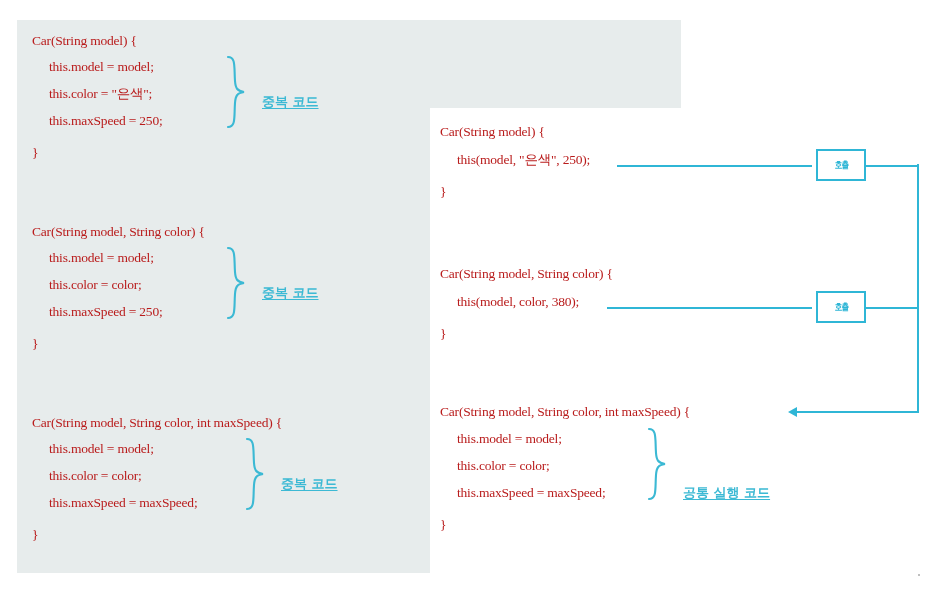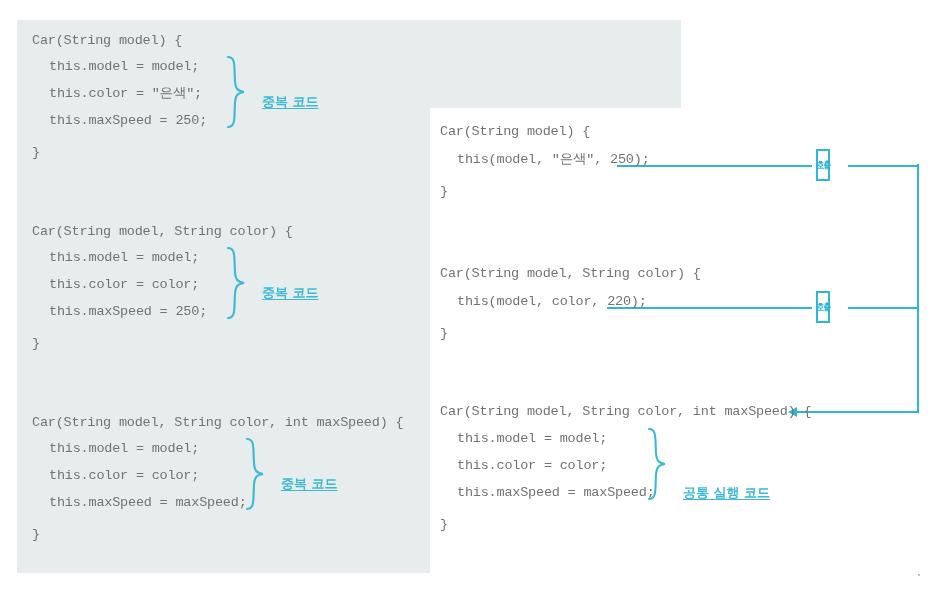--- a/index.html
+++ b/index.html
@@ -32,24 +32,24 @@
     left: 430px;
     top: 108px;
     width: 494px;
     height: 466px;
     background: #ffffff;
   }
 
   
   .code {
     position: absolute;
-    font-family: Liberation Mono, monospace;
+    font-family: Liberation Serif, serif;
     font-size: 13.5px;
     line-height: 16px;
-    color: #737373;
+    color: #b91c1c;
     white-space: pre;
     letter-spacing: -0.2px;
     text-align: right;
   }
 
   
   .brace {
     position: absolute;
     pointer-events: none;
   }
@@ -62,21 +62,21 @@
     font-weight: bold;
     color: #3cb9d4;
     text-decoration: underline;
     text-underline-offset: 2px;
     white-space: nowrap;
   }
 
   
   .call-box {
     position: absolute;
-    width: 14px;
+    width: 50px;
     height: 32px;
     border: 2.2px solid #2fb6d6;
     background: #ffffff;
     box-sizing: border-box;
     display: flex;
     align-items: center;
     justify-content: center;
   }
   .call-box span {
     font-family: "DejaVu Sans", sans-serif;
@@ -169,21 +169,21 @@
 
   <div class="code" style="left:440px; top:124px;">Car(String model) {</div>
   <div class="code" style="left:457px; top:152px;">this(model, "은색", 250);</div>
   <div class="code" style="left:440px; top:184px;">}</div>
 
   <div class="call-box" style="left:816px; top:149px;">
     <span>호출</span>
   </div>
 
   <div class="code" style="left:440px; top:266px;">Car(String model, String color) {</div>
-  <div class="code" style="left:457px; top:294px;">this(model, color, 220);</div>
+  <div class="code" style="left:457px; top:294px;">this(model, color, 380);</div>
   <div class="code" style="left:440px; top:326px;">}</div>
 
   <div class="call-box" style="left:816px; top:291px;">
     <span>호출</span>
   </div>
 
   <div class="code" style="left:440px; top:404px;">Car(String model, String color, int maxSpeed) {</div>
   <div class="code" style="left:457px; top:431px;">this.model = model;</div>
   <div class="code" style="left:457px; top:458px;">this.color = color;</div>
   <div class="code" style="left:457px; top:485px;">this.maxSpeed = maxSpeed;</div>

